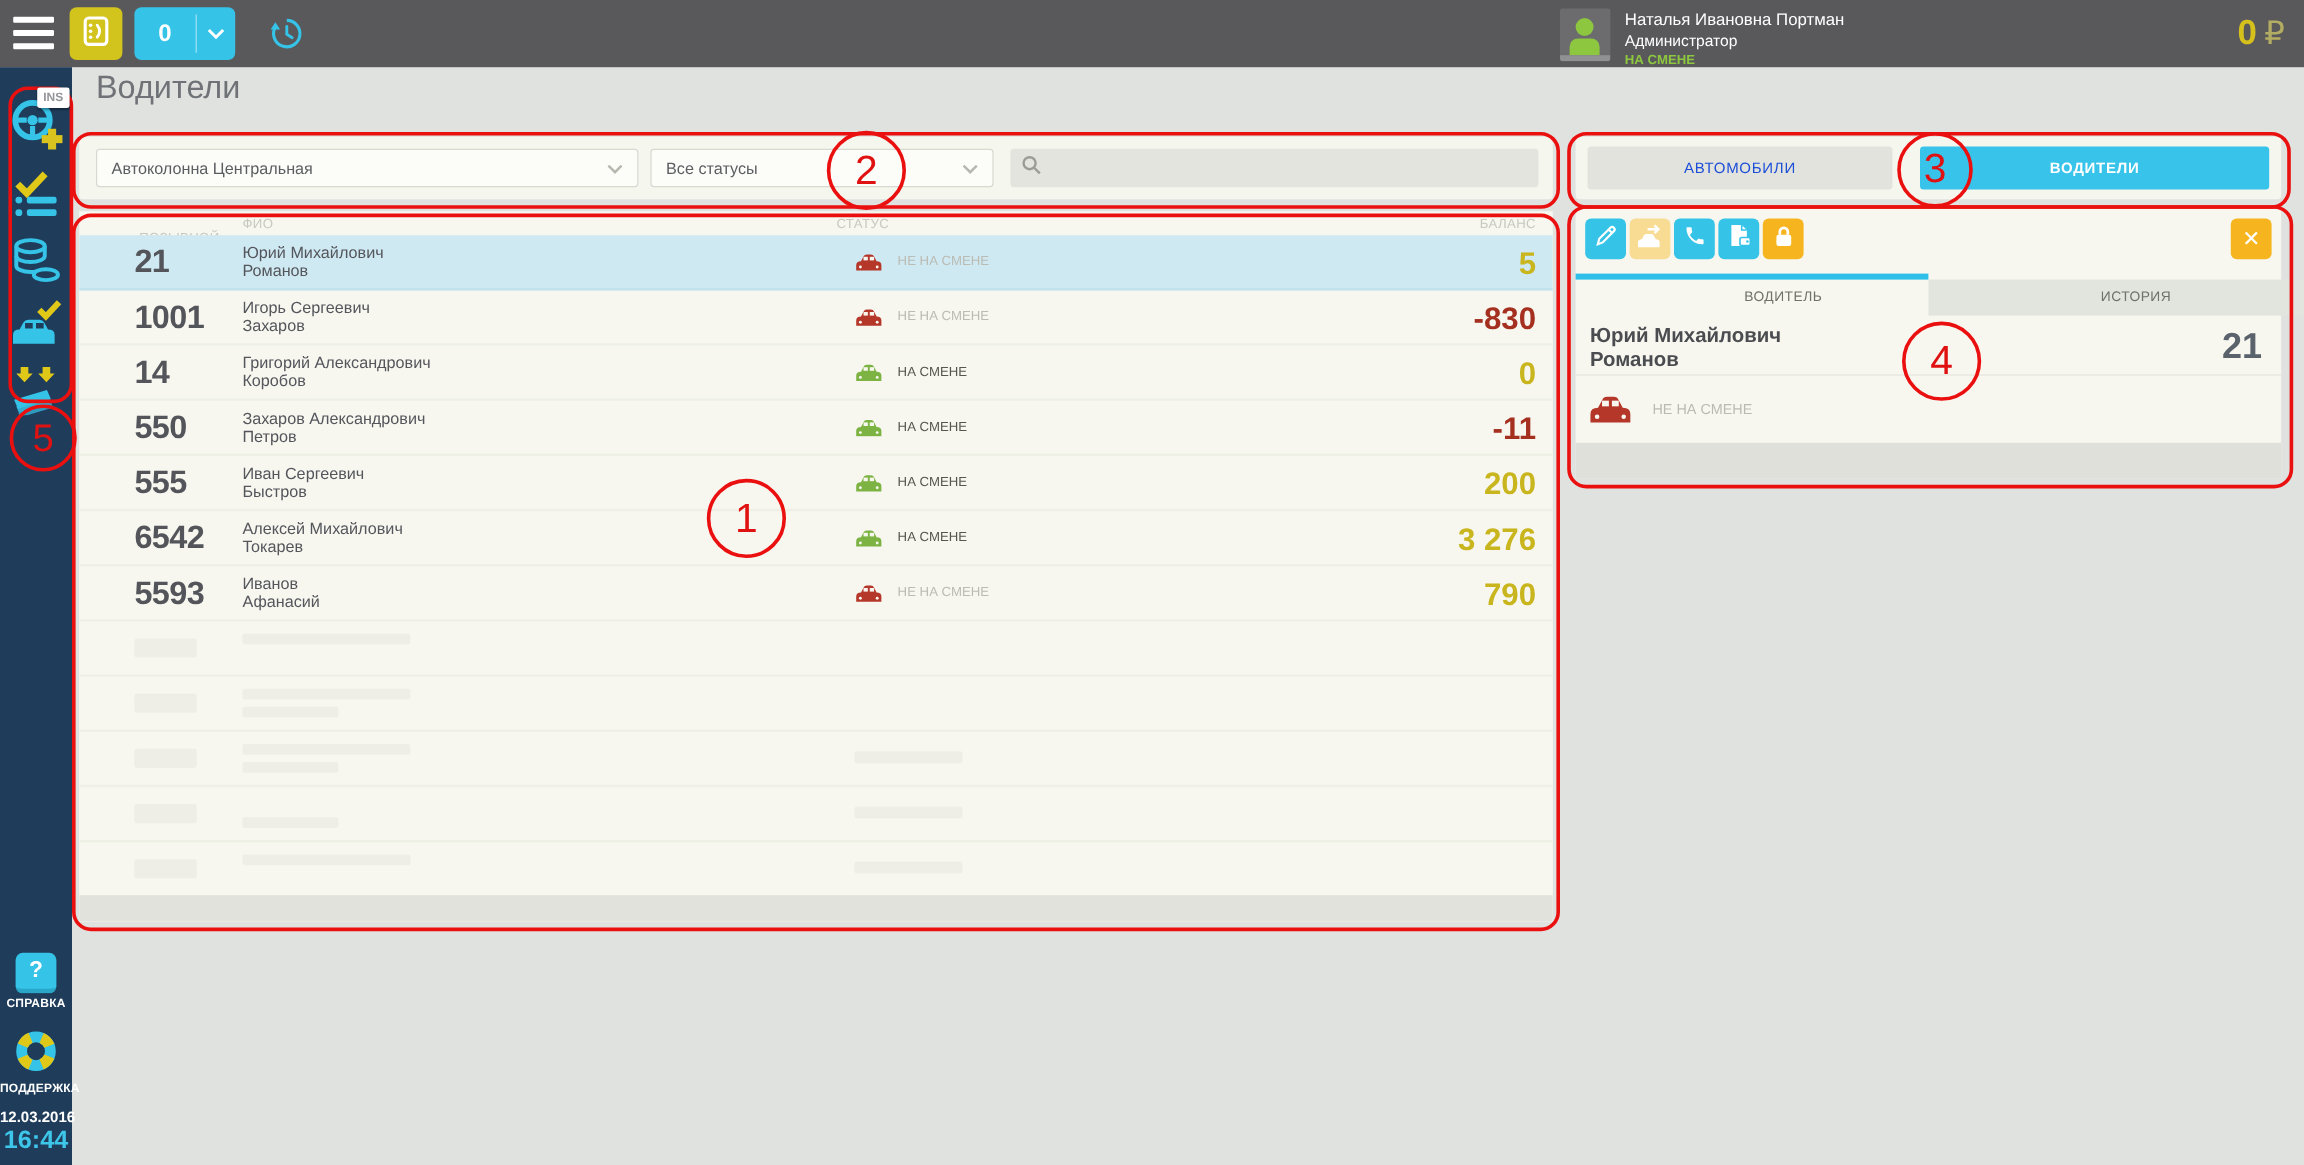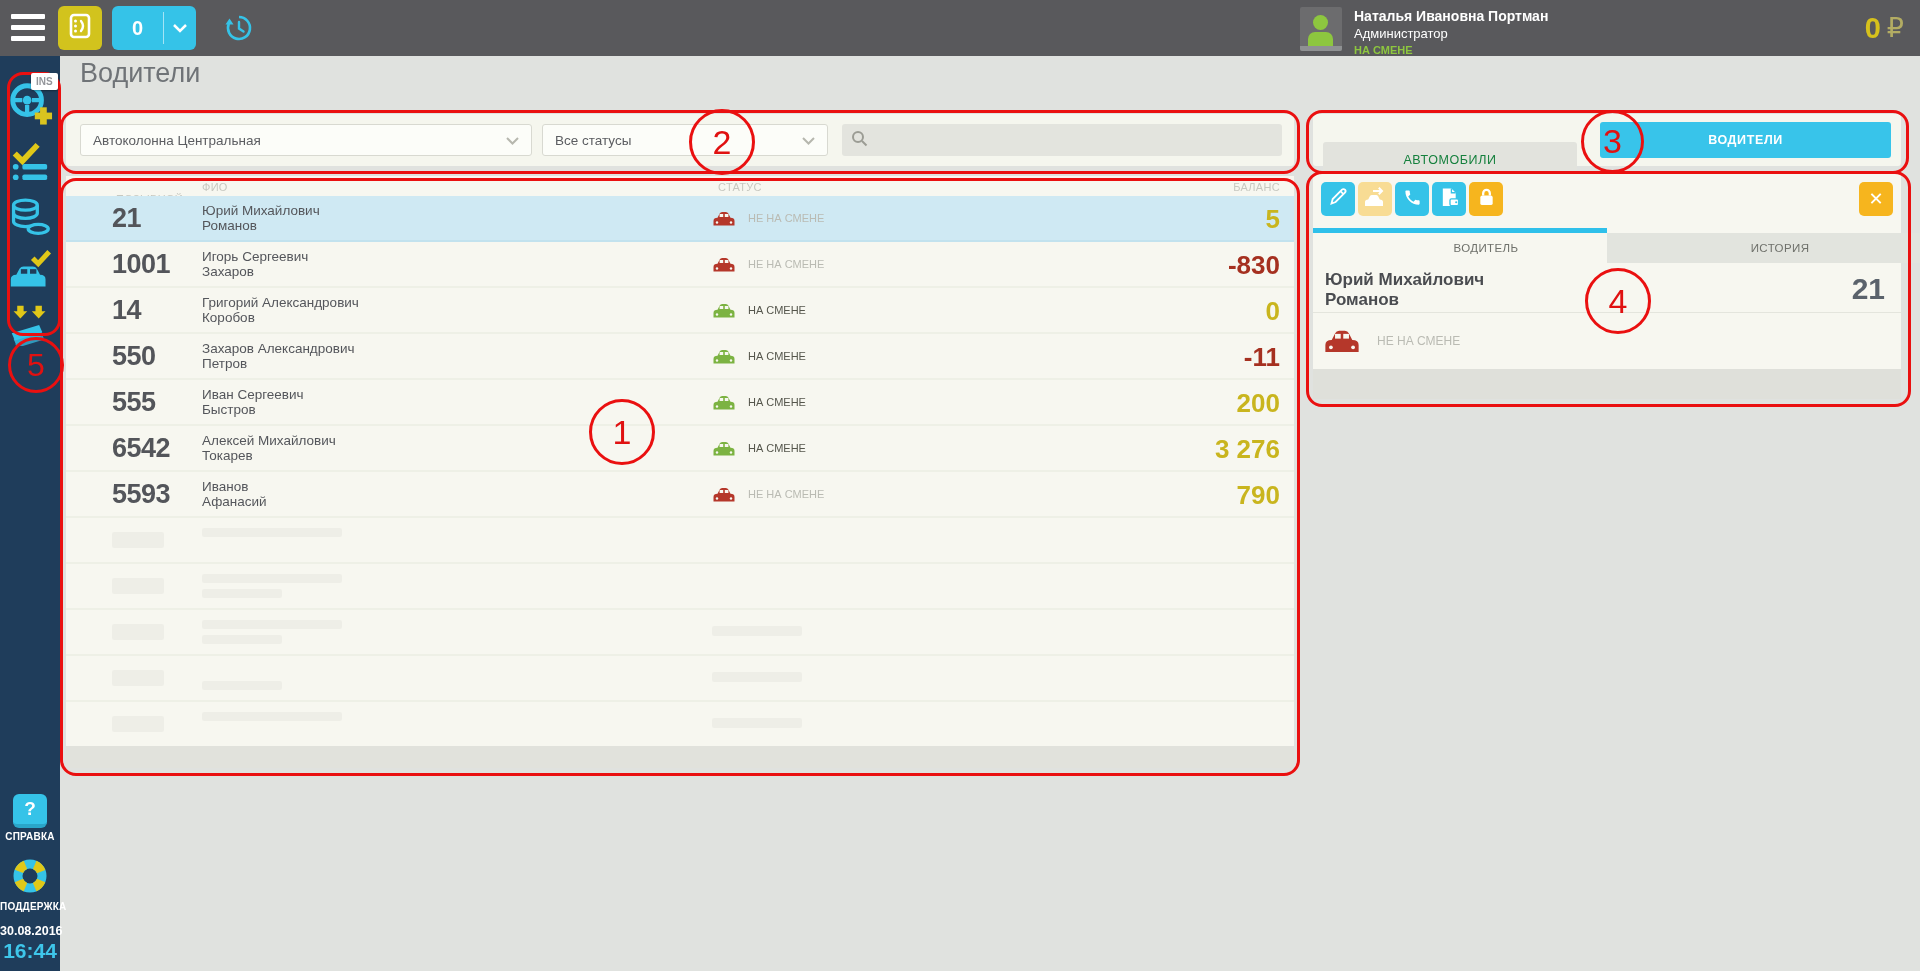--- a/index.html
+++ b/index.html
@@ -16,21 +16,21 @@
   .btn-counter .cnt{width:51px;text-align:center;font-size:20px;font-weight:bold;}
   .btn-counter .div{width:1px;height:32px;background:rgba(255,255,255,.55);}
   .btn-counter .chev{width:32px;display:flex;align-items:center;justify-content:center;}
   .btn-history{position:absolute;left:224px;top:13px;width:30px;height:30px;}
   .userblock{position:absolute;left:1300px;top:7px;height:44px;display:flex;}
   .avatar{width:42px;height:44px;background:#6c6c6e;border-radius:2px;position:relative;overflow:hidden;}
   .avatar .head{position:absolute;left:13px;top:8px;width:15px;height:15px;border-radius:50%;background:#8dc63f;}
   .avatar .body{position:absolute;left:8px;top:25px;width:25px;height:14px;border-radius:7px 7px 0 0;background:#8dc63f;}
   .avatar .strip{position:absolute;left:0;bottom:0;width:100%;height:5px;background:#8f9193;}
   .userinfo{margin-left:12px;color:#fff;line-height:1;}
-  .userinfo .n{font-size:14px;font-weight:bold;margin-top:2px;}
+  .userinfo .n{font-size:14px;font-weight:normal;margin-top:2px;}
   .userinfo .r{font-size:13px;margin-top:4px;}
   .userinfo .s{font-size:11px;margin-top:5px;color:#8dc63f;font-weight:bold;}
   .wallet{position:absolute;right:16px;top:0;height:56px;display:flex;align-items:center;}
   .wallet .amt{font-size:29px;font-weight:bold;color:#d6c11c;}
   .wallet .cur{font-size:27px;color:#b3ac63;margin-left:6px;}
 
   
   .sidebar{position:absolute;left:0;top:56px;width:60px;height:915px;background:#1f3d5b;}
   .nav-ico{position:absolute;left:0;width:60px;display:flex;justify-content:center;cursor:pointer;}
   .ins-badge{position:absolute;left:31px;top:17px;background:#fff;color:#93959a;font-size:10px;font-weight:bold;
@@ -51,21 +51,21 @@
   .selbox .txt{flex:1;}
   .sel1{left:14px;width:452px;}
   .sel2{left:476px;width:286px;}
   .searchbox{position:absolute;left:776px;top:10px;width:440px;height:32px;background:#e3e4de;border-radius:3px;display:flex;align-items:center;}
   .searchbox input{border:none;background:transparent;outline:none;flex:1;font-size:13px;color:#5b5d61;font-family:inherit;}
 
   
   .tbl{position:absolute;left:66px;top:176px;width:1228px;height:592px;background:#f7f7f0;overflow:hidden;}
   .tbl-head{position:relative;height:20px;font-size:11px;color:#c7c8c0;letter-spacing:.3px;}
   .th{position:absolute;top:5px;}
-  .th-callsign{left:50px;margin-top:12px;} .th-name{left:136px;} .th-status{left:652px;}
+  .th-callsign{left:50px;margin-top:12px;} .th-name{left:136px;} .th-status{left:631px;}
   .th-balance{right:14px;}
   .trow{position:relative;height:46px;border-bottom:2px solid #eef0e6;box-sizing:border-box;cursor:pointer;}
   .trow.selected{background:#cfe9f3;border-bottom-color:#c2e2ee;}
   .c-callsign{position:absolute;left:46px;top:7px;font-size:27px;font-weight:bold;color:#53555a;letter-spacing:-.5px;}
   .c-name{position:absolute;left:136px;top:7px;font-size:13.5px;color:#54565b;line-height:15px;}
   .c-status{position:absolute;left:646px;top:0;height:44px;display:flex;align-items:center;}
   .c-status .stxt{font-size:11px;margin-left:12px;}
   .c-status.off{color:#b5372a;} .c-status.off .stxt{color:#babbb3;}
   .c-status.on{color:#7cb342;} .c-status.on .stxt{color:#55564c;}
   .car-ico path.body{fill:currentColor;}
@@ -76,21 +76,21 @@
   .ghost .g1{left:46px;top:14px;width:52px;height:16px;}
   .ghost .g2{left:136px;top:10px;width:140px;height:9px;}
   .ghost .g3{left:136px;top:25px;width:80px;height:9px;}
   .ghost .g4{left:646px;top:16px;width:90px;height:10px;}
   .tbl-foot{position:absolute;left:0;bottom:0;width:100%;height:22px;background:#e1e2dc;}
 
   
   .togglebar{position:absolute;left:1313px;top:114px;width:588px;height:52px;background:#f5f6ee;border-radius:3px;}
   .tg-btn{position:absolute;top:8px;height:36px;border-radius:3px;display:flex;align-items:center;justify-content:center;
           font-size:12.5px;letter-spacing:.6px;cursor:pointer;}
-  .tg-cars{left:10px;width:254px;background:#e2e3dd;color:#15803d;margin-top:20px;}
+  .tg-cars{left:10px;width:254px;background:#e2e3dd;color:#1d4ed8;}
   .tg-drivers{left:287px;width:291px;background:#38c4ea;color:#fff;font-weight:bold;}
 
   .detail{position:absolute;left:1313px;top:174px;width:588px;height:225px;background:#f7f7f0;}
   .act{position:absolute;top:8px;width:34px;height:34px;border-radius:5px;display:flex;align-items:center;justify-content:center;cursor:pointer;}
   .act.cyan{background:#35c3e8;} .act.pale{background:#f8dc94;} .act.amber{background:#f6b51e;}
   .act.close{right:8px;color:#fff;font-size:18px;font-weight:bold;}
   .d-cyanbar{position:absolute;left:0;top:54px;width:294px;height:5px;background:#2fc0ea;}
   .d-tab{position:absolute;top:59px;width:346px;height:30px;display:flex;align-items:center;justify-content:center;
          font-size:11.5px;color:#6f716b;letter-spacing:.4px;cursor:pointer;}
   .d-tab.hist{left:294px;background:#e2e4de;}
@@ -251,21 +251,21 @@
       <span>
         <svg width="36" height="36" viewBox="0 0 36 36">
           <circle cx="18" cy="18" r="12" fill="none" stroke="#35c3e8" stroke-width="9"></circle>
           <circle cx="18" cy="18" r="12" fill="none" stroke="#e0c818" stroke-width="9" stroke-dasharray="9.4 9.4" transform="rotate(22 18 18)"></circle>
         </svg>
       </span>
       <div class="sb-label">ПОДДЕРЖКА</div>
     </div>
 
     <div class="sb-bottom" style="top:868px;">
-      <div class="sb-date">30.08.2016</div>
+      <div class="sb-date">12.03.2016</div>
       <div class="sb-time">16:44</div>
     </div>
   </div>
 
   <div class="page-title">Водители</div>
 
   <div class="filterbar">
     <div class="selbox sel1">
       <span class="txt">Автоколонна Центральная</span>
       <span>

